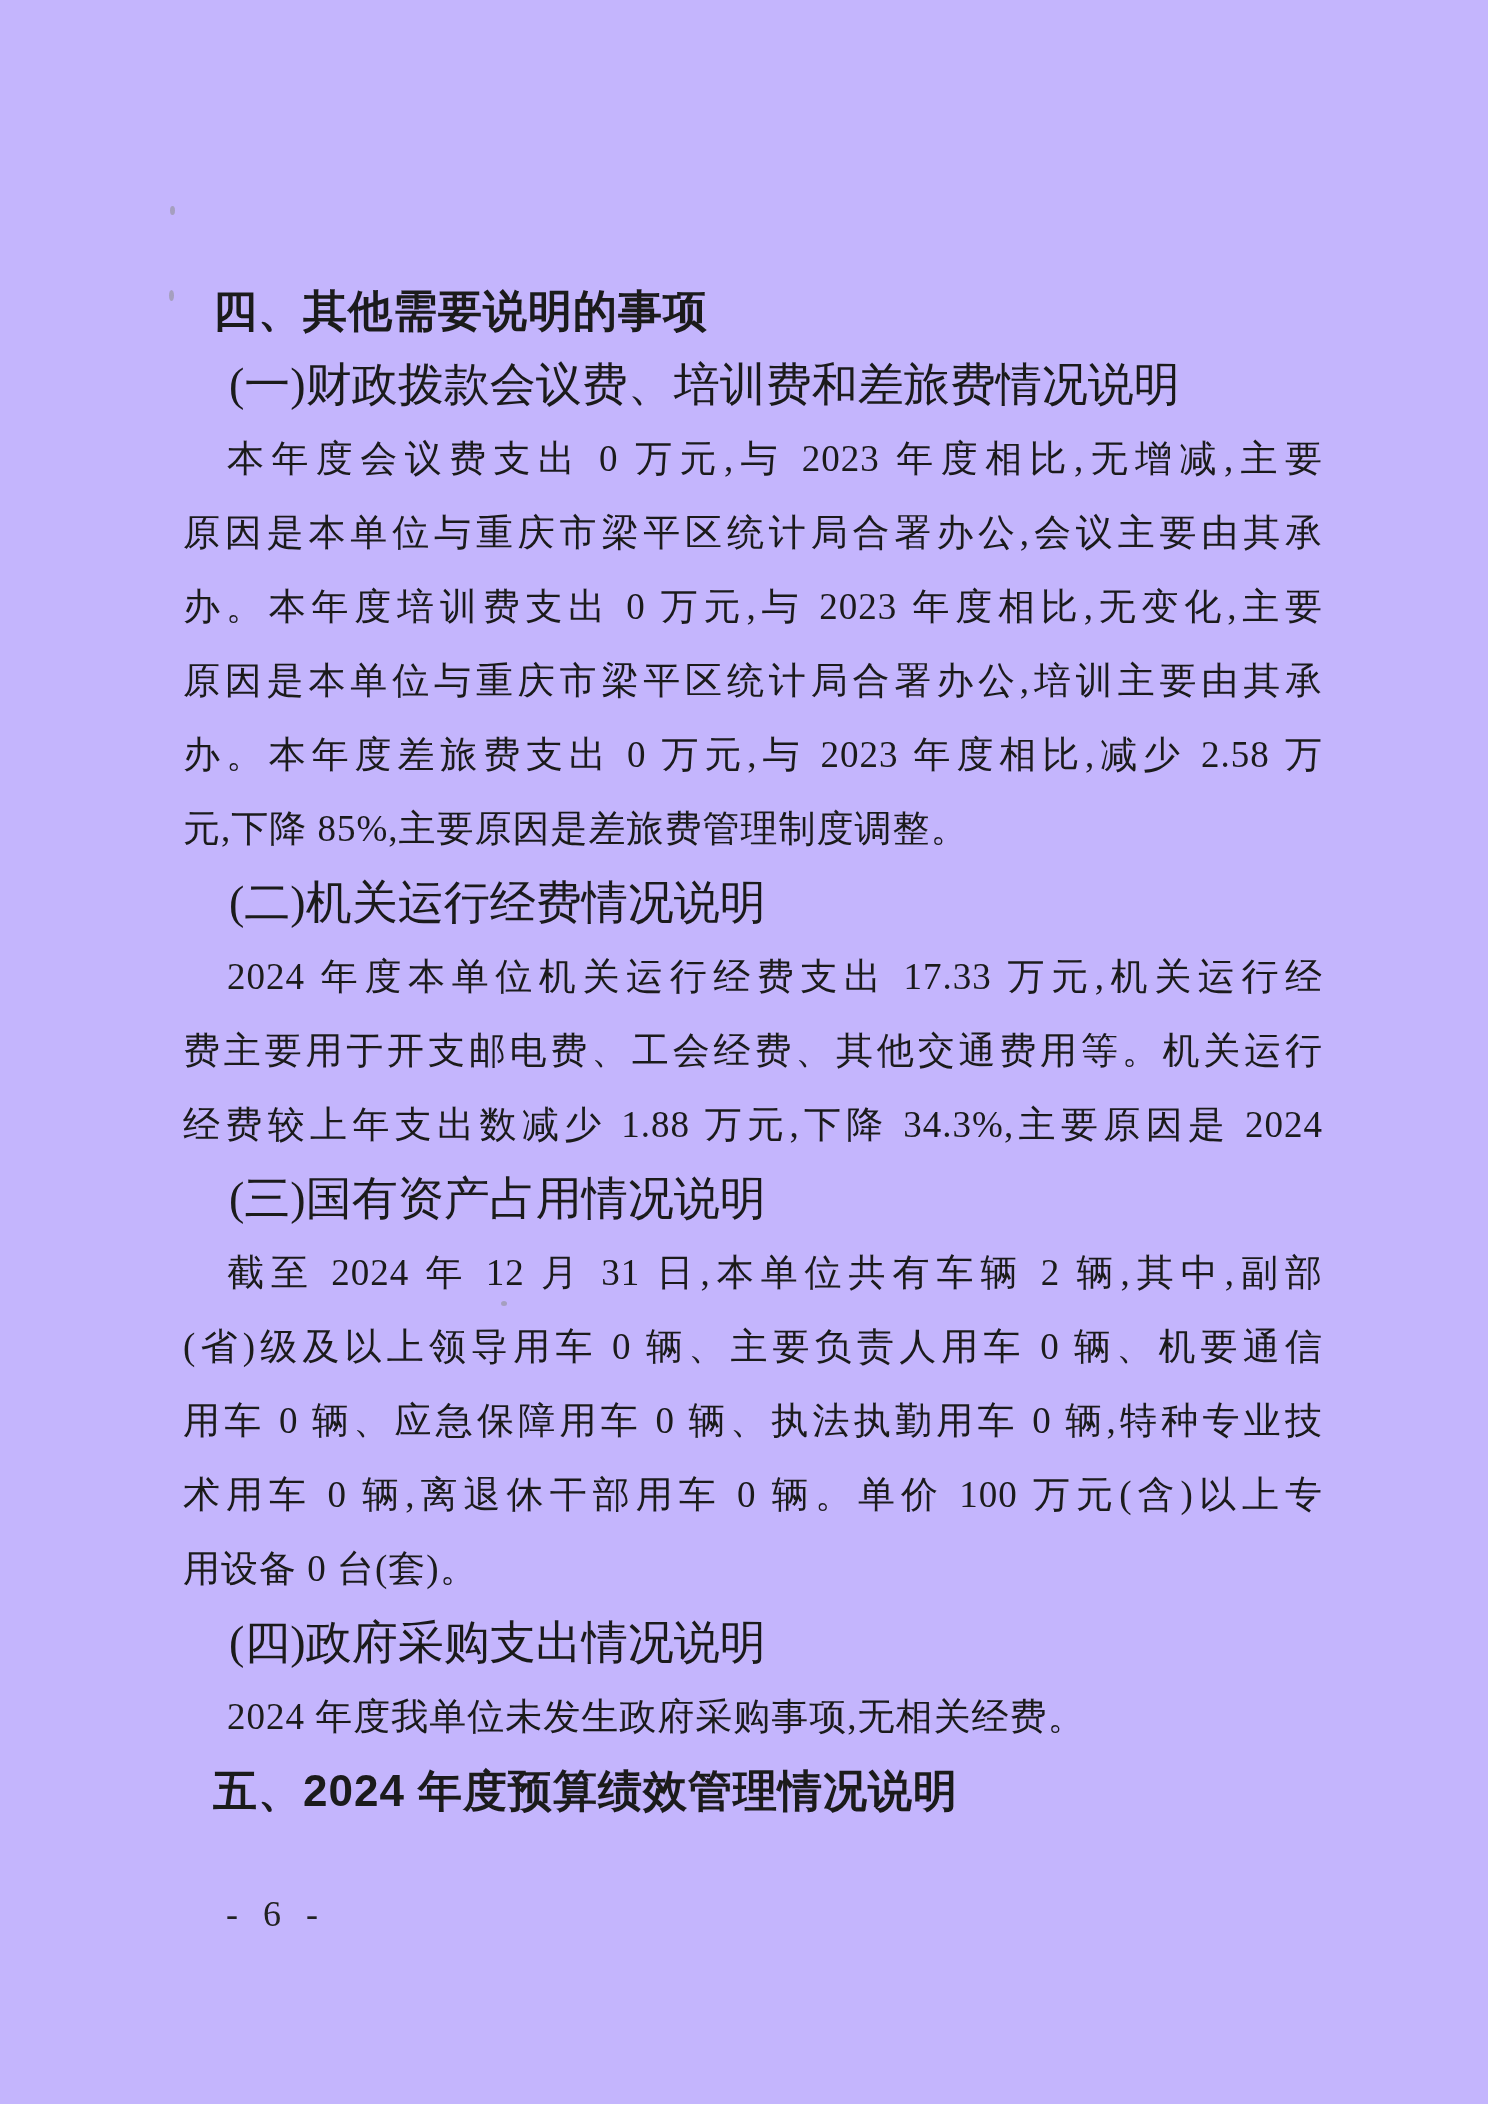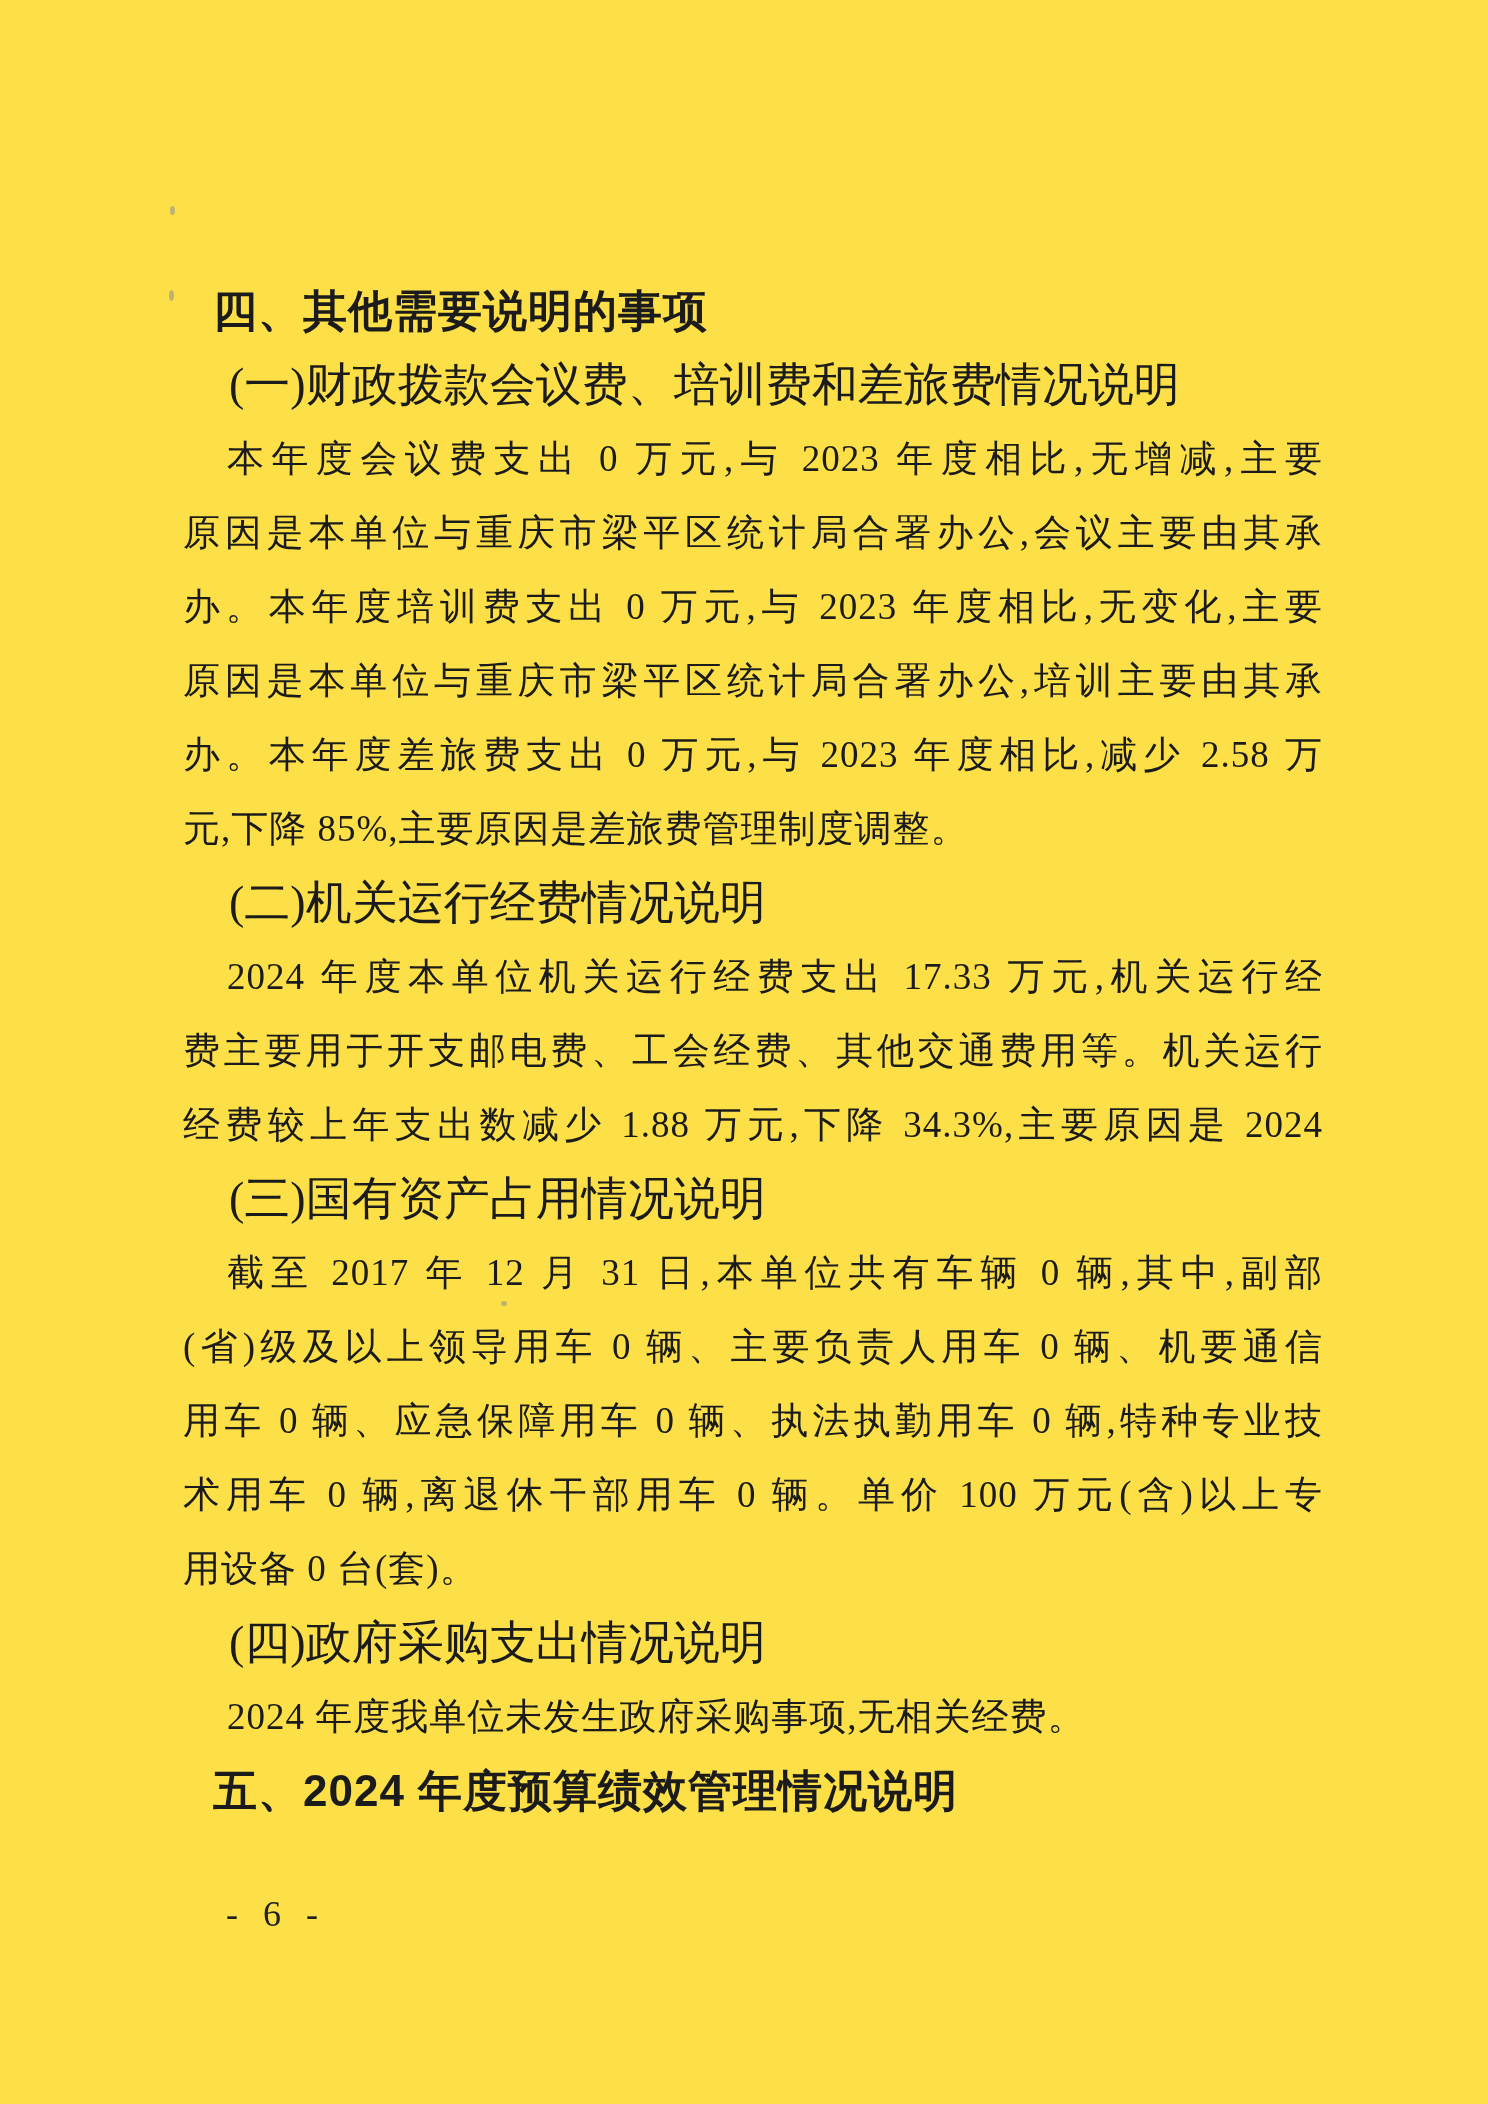--- a/index.html
+++ b/index.html
@@ -4,21 +4,21 @@
 <style>
   html, body {
     margin: 0;
     padding: 0;
     background: #ffffff;
   }
   .page {
     position: relative;
     width: 1488px;
     height: 2104px;
-    background: #fde047;
+    background: #c4b5fd;
     overflow: hidden;
     font-family: "Liberation Serif", serif;
     color: #1b1b1b;
   }
   .content {
     position: absolute;
     left: 183px;
     top: 274px;
     width: 1140px;
     font-size: 37px;
@@ -90,21 +90,21 @@
     <div class="pline">元,下降 85%,主要原因是差旅费管理制度调整。</div>
 
     <div class="sub">(二)机关运行经费情况说明</div>
 
     <div class="pline first jfull">2024 年度本单位机关运行经费支出 17.33 万元,机关运行经</div>
     <div class="pline jfull">费主要用于开支邮电费、工会经费、其他交通费用等。机关运行</div>
     <div class="pline jfull">经费较上年支出数减少 1.88 万元,下降 34.3%,主要原因是 2024</div>
 
     <div class="sub">(三)国有资产占用情况说明</div>
 
-    <div class="pline first jfull">截至 2017 年 12 月 31 日,本单位共有车辆 0 辆,其中,副部</div>
+    <div class="pline first jfull">截至 2024 年 12 月 31 日,本单位共有车辆 2 辆,其中,副部</div>
     <div class="pline jfull">(省)级及以上领导用车 0 辆、主要负责人用车 0 辆、机要通信</div>
     <div class="pline jfull">用车 0 辆、应急保障用车 0 辆、执法执勤用车 0 辆,特种专业技</div>
     <div class="pline jfull">术用车 0 辆,离退休干部用车 0 辆。单价 100 万元(含)以上专</div>
     <div class="pline">用设备 0 台(套)。</div>
 
     <div class="sub">(四)政府采购支出情况说明</div>
 
     <div class="pline first">2024 年度我单位未发生政府采购事项,无相关经费。</div>
 
     <div class="heading">五、2024 年度预算绩效管理情况说明</div>

